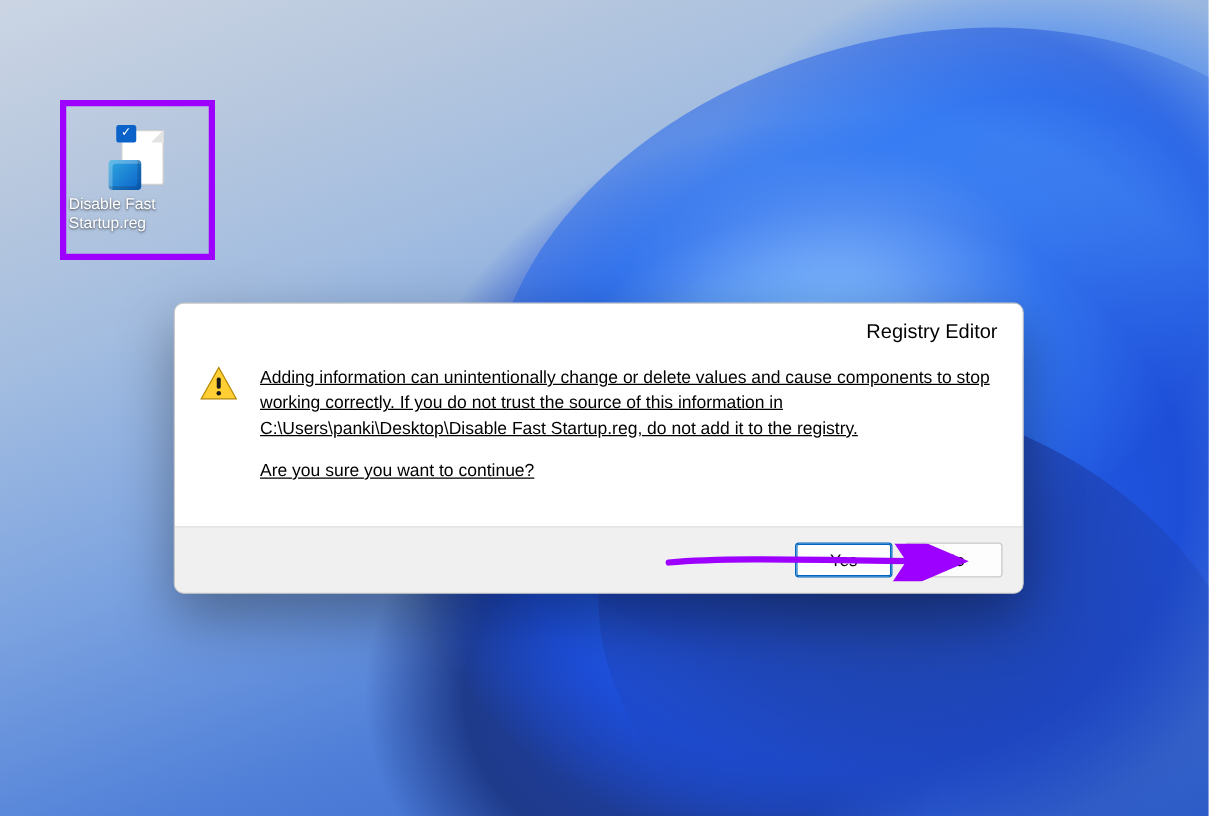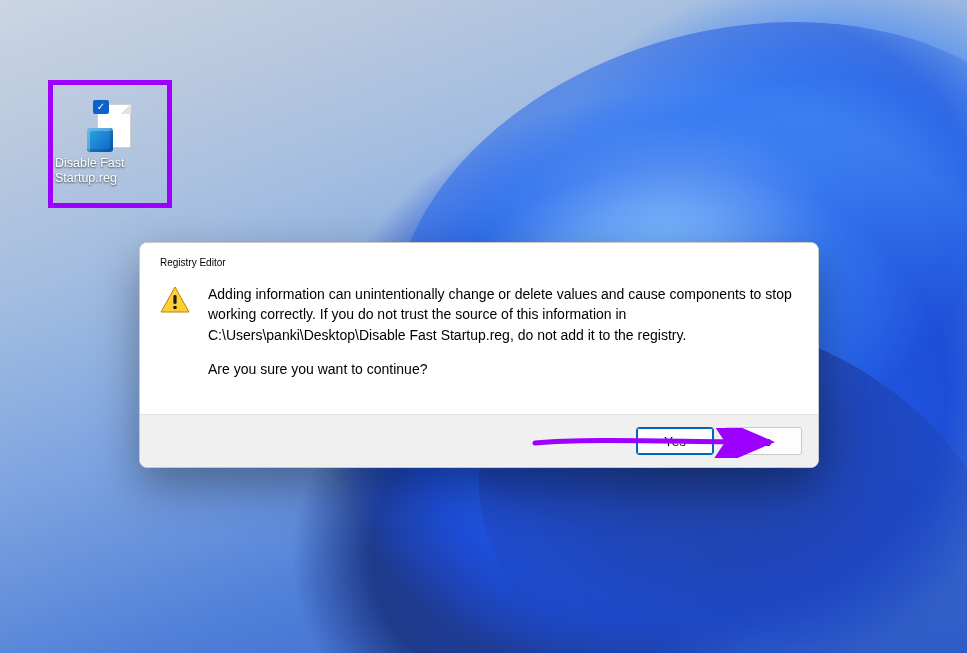--- a/index.html
+++ b/index.html
@@ -116,28 +116,30 @@
     top: 242px;
     width: 680px;
     background: #ffffff;
     border: 1px solid #c8c8c8;
     border-radius: 8px;
     box-shadow: 0 18px 45px rgba(0,0,0,0.35);
     overflow: hidden;
   }
   .dialog-title {
     padding: 14px 20px 10px 20px;
-    font-size: 10px;
+    font-size: 16px;
     color: #000;
     background: #fff;
+    text-align: right;
   }
   .dialog-body {
     display: flex;
     padding: 6px 20px 20px 20px;
     gap: 18px;
+    text-decoration: underline;
   }
   .warn-icon {
     flex: 0 0 auto;
     margin-top: 2px;
   }
   .warn-icon svg { display: block; }
   .dialog-text {
     flex: 1;
     font-size: 14px;
     color: #000;

